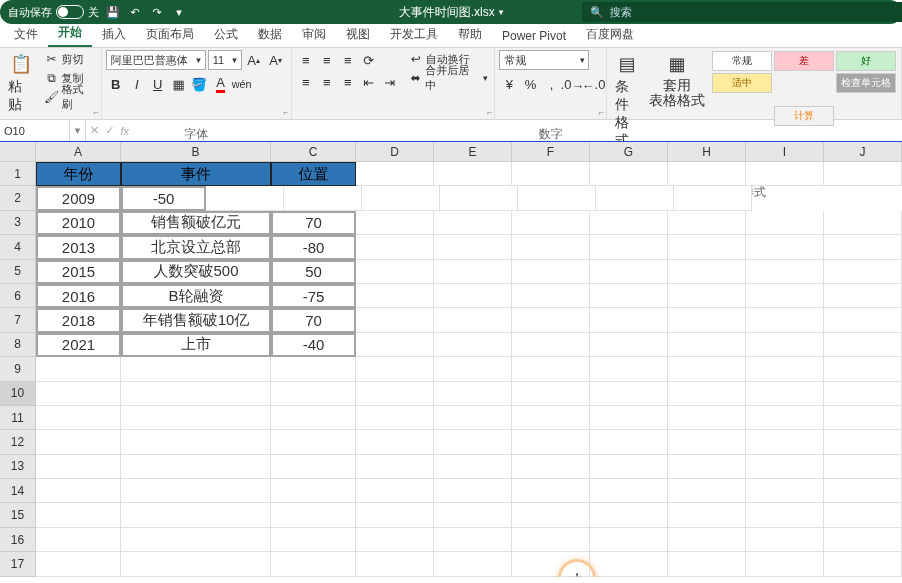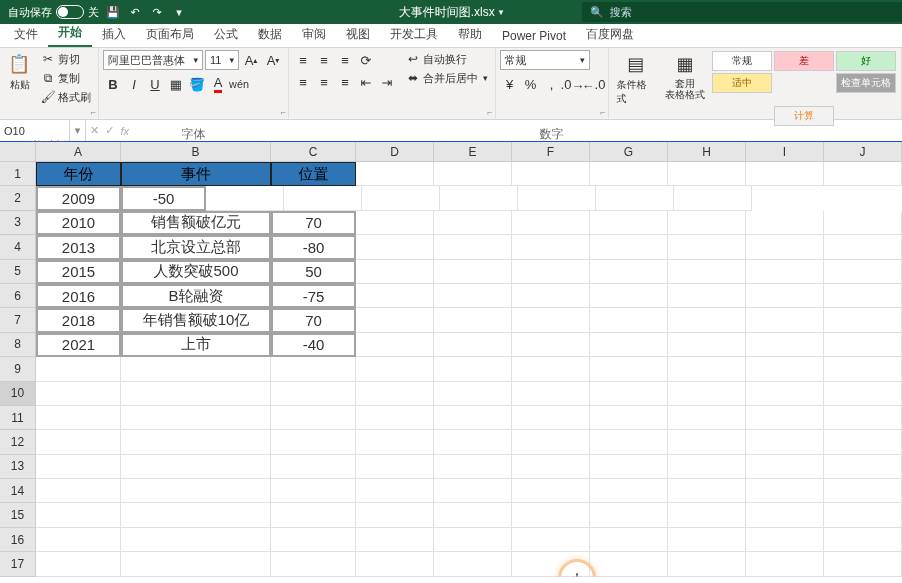--- a/index.html
+++ b/index.html
@@ -1,19 +1,19 @@
 <!DOCTYPE html>
 <html><head>
 <meta charset="utf-8">
 <style>
 * { margin: 0; padding: 0; box-sizing: border-box; font-family: "Microsoft YaHei", "Segoe UI", sans-serif; }
 body { background: #fff; font-size: 11px; color: #333; overflow: hidden; width: 902px; height: 583px; }
 
 
-.titlebar { background: #185c37; height: 24px; display: flex; align-items: center; color: #fff; position: relative; }
+.titlebar { background: #185c37; height: 24px; display: flex; align-items: center; color: #fff; position: relative; border-radius: 12px; }
 .titlebar-left { display: flex; align-items: center; gap: 6px; padding-left: 8px; }
 .autosave-toggle { display: flex; align-items: center; gap: 4px; font-size: 11px; }
 .toggle-pill { width: 28px; height: 14px; border: 1px solid #fff; border-radius: 7px; position: relative; }
 .toggle-pill::after { content: ""; position: absolute; width: 10px; height: 10px; background: #fff; border-radius: 50%; left: 1px; top: 1px; }
 .qat-icon { width: 16px; height: 16px; display: flex; align-items: center; justify-content: center; cursor: pointer; }
 .titlebar-center { position: absolute; left: 50%; transform: translateX(-50%); font-size: 12px; display: flex; align-items: center; gap: 4px; }
 .titlebar-right { margin-left: auto; display: flex; align-items: center; }
 .search-box { background: #0e4a29; height: 20px; width: 320px; display: flex; align-items: center; padding: 0 8px; gap: 6px; color: #cde; }
 
 
@@ -24,21 +24,21 @@
 
 
 .ribbon { background: #f3f2f1; height: 72px; display: flex; border-bottom: 1px solid #d4d4d4; font-size: 11px; }
 .ribbon-group { border-right: 1px solid #e1dfdd; display: flex; flex-direction: column; padding: 2px 4px 0 4px; position: relative; }
 .group-body { flex: 1; display: flex; align-items: flex-start; gap: 2px; }
 .group-label { text-align: center; font-size: 12px; color: #666; padding-bottom: 2px; display: flex; justify-content: center; align-items: center; gap: 2px; margin-top: 32px; }
 .group-launcher { font-size: 9px; color: #888; position: absolute; right: 2px; bottom: 2px; cursor: pointer; }
 
 .big-btn { display: flex; flex-direction: column; align-items: center; padding: 2px 4px; cursor: pointer; gap: 2px; }
 .big-btn-icon { width: 24px; height: 24px; display: flex; align-items: center; justify-content: center; font-size: 18px; }
-.big-btn-label { font-size: 10px; }
+.big-btn-label { font-size: 14px; }
 .stack { display: flex; flex-direction: column; gap: 1px; }
 .small-btn { display: flex; align-items: center; gap: 3px; padding: 1px 3px; cursor: pointer; font-size: 11px; height: 18px; }
 .small-btn .icon { width: 14px; height: 14px; display: inline-flex; align-items: center; justify-content: center; font-size: 12px; }
 
 .font-row { display: flex; gap: 2px; align-items: center; margin-bottom: 2px; }
 .combo { background: #fff; border: 1px solid #ababab; height: 20px; display: flex; align-items: center; padding: 0 4px; font-size: 11px; }
 .combo-font { width: 100px; text-align: center; }
 .combo-size { width: 34px; }
 .btn-row { display: flex; gap: 1px; }
 .mini { width: 20px; height: 20px; display: flex; align-items: center; justify-content: center; cursor: pointer; font-size: 13px; border: 1px solid transparent; }

